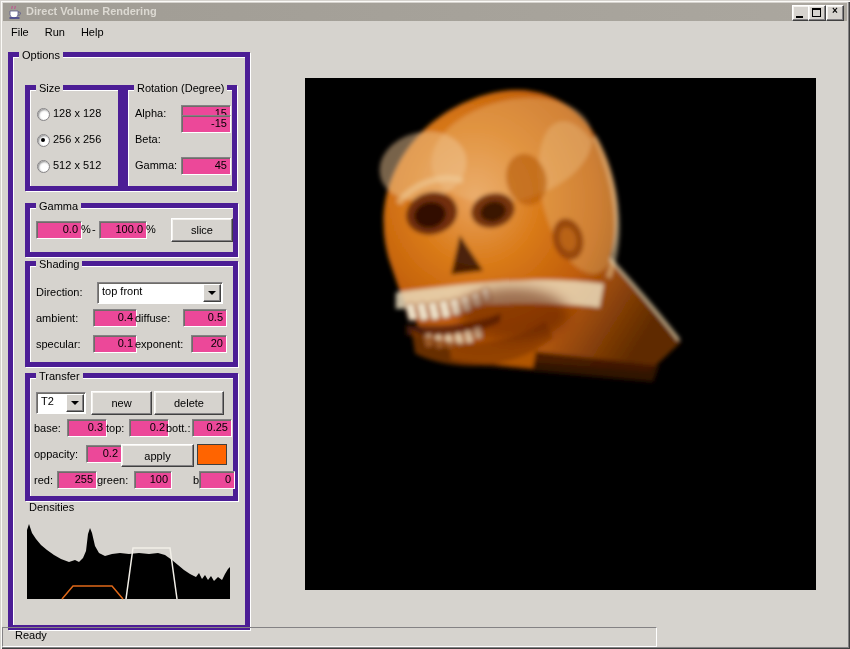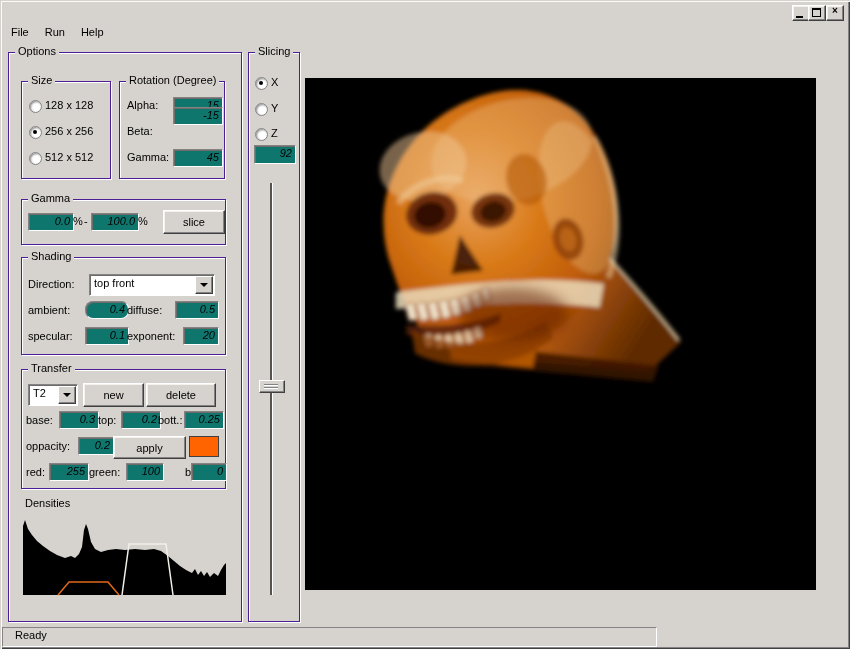--- a/index.html
+++ b/index.html
@@ -12,26 +12,26 @@
   .title-icon { position:absolute; left:5px; top:2px; width:14px; height:14px; }
   .title-text { position:absolute; left:23px; top:2px; color:#dcd9d2; font-weight:bold; white-space:nowrap; }
   .tbtn { position:absolute; top:5px; width:16px; height:14px; background:#d6d3ce;
           border:1px solid; border-color:#fff #404040 #404040 #fff;
           box-shadow: inset -1px -1px 0 #848284, inset 1px 1px 0 #f4f2ee;
           font-size:10px; line-height:10px; text-align:center; font-weight:bold; }
   .glyph-min { position:absolute; left:3px; bottom:2px; width:7px; height:2px; background:#000; }
   .glyph-max { position:absolute; left:3px; top:2px; width:7px; height:6px; border:1px solid #000; border-top-width:2px; }
   .menubar { position:absolute; left:3px; top:21px; width:844px; height:20px; display:flex; align-items:center; }
   .menu-item { padding:3px 8px 2px 8px; }
-  .group { position:absolute; border:1px solid #4c1d95; box-shadow:1px 1px 0 #ffffff, inset 1px 1px 0 #ffffff; }
+  .group { position:absolute; border:5px solid #4c1d95; box-shadow:1px 1px 0 #ffffff, inset 1px 1px 0 #ffffff; }
   .grouplabel { position:absolute; top:-8px; left:6px; background:#d6d3ce; padding:0 3px; white-space:nowrap; }
   .lbl { position:absolute; white-space:nowrap; }
-  .field { position:absolute; background:#0f766e; height:15px;
+  .field { position:absolute; background:#ec4899; height:15px;
            border:1px solid; border-color:#848284 #fff #fff #848284;
-           box-shadow: inset 1px 1px 0 #6e6c68; text-align:right; padding:1px 3px 0 1px;font-style:italic; }
+           box-shadow: inset 1px 1px 0 #6e6c68; text-align:right; padding:1px 3px 0 1px; }
   .btn { position:absolute; background:#d6d3ce; border:1px solid; border-color:#fff #404040 #404040 #fff;
          box-shadow: inset -1px -1px 0 #848284, inset 1px 1px 0 #f4f2ee;
          display:flex; align-items:center; justify-content:center; }
   .radio { position:absolute; width:11px; height:11px; border-radius:50%; background:#fff;
            border:1px solid #848284; box-shadow: inset 1px 1px 2px rgba(0,0,0,.45), inset -1px -1px 0 #fff; }
   .radio .dot { position:absolute; left:3px; top:3px; width:4px; height:4px; border-radius:50%; background:#000; display:none; }
   .radio.on .dot { display:block; }
   .combo { position:absolute; background:#fff; border:1px solid; border-color:#848284 #fff #fff #848284;
            box-shadow: inset 1px 1px 0 #6e6c68; }
   .combo-text { position:absolute; left:4px; top:2px; white-space:nowrap; }
@@ -47,20 +47,29 @@
   .thumb-grip { position:absolute; left:4px; top:3px; width:14px; height:1px; background:#848284; box-shadow:0 3px 0 #848284, 0 1px 0 #fff, 0 4px 0 #fff; }
   .statusbar { position:absolute; left:2px; top:627px; width:641px; height:17px;
                border:1px solid; border-color:#848284 #fff #fff #848284; padding:1px 0 0 12px; }
   .swatch-svg { position:absolute; }
 </style>
 </head>
 <body>
 
 <div class="window">
 
+  <div class="titlebar">
+    <svg class="title-icon" viewBox="0 0 14 14">
+      <path d="M2,6 h8 v3.5 a4,3.5 0 0 1 -8,0 Z" fill="#ffffff" stroke="#5a5a8a" stroke-width="0.8"></path>
+      <path d="M10,7 h1.6 a1.6,1.6 0 0 1 -1.8,3" fill="none" stroke="#5a5a8a" stroke-width="0.8"></path>
+      <path d="M4,1 c1,1 -1,2 0,3 M7,1 c1,1 -1,2 0,3" stroke="#cc3a8e" stroke-width="0.9" fill="none"></path>
+      <path d="M1.5,13 h10" stroke="#3a3a8c" stroke-width="1.4"></path>
+    </svg>
+    <span class="title-text">Direct Volume Rendering</span>
+  </div>
   <div class="tbtn" style="left:792px;">
       <span class="glyph-min"></span>
     </div>
   <div class="tbtn" style="left:808px;">
       <span class="glyph-max"></span>
     </div>
   <div class="tbtn" style="left:826px;"><span>×</span></div>
 
   <div class="menubar">
     <span class="menu-item">File</span>
@@ -106,21 +115,21 @@
     <div class="group" style="left:12px; top:204px; width:203px; height:96px;">
       <span class="grouplabel">Shading</span>
       <span class="lbl" style="left:6px; top:20px;">Direction:</span>
       <div class="combo" style="left:67px; top:16px; width:124px; height:20px;">
         <span class="combo-text">top front</span>
         <span class="combo-btn">
             <span class="tri-down"></span>
           </span>
       </div>
       <span class="lbl" style="left:6px; top:46px;">ambient:</span>
-      <div class="field" style="left:63px; top:43px; width:38px;border-radius:8px;">0.4</div>
+      <div class="field" style="left:63px; top:43px; width:38px;">0.4</div>
       <span class="lbl" style="left:105px; top:46px;">diffuse:</span>
       <div class="field" style="left:153px; top:43px; width:38px;">0.5</div>
       <span class="lbl" style="left:6px; top:72px;">specular:</span>
       <div class="field" style="left:63px; top:69px; width:38px;">0.1</div>
       <span class="lbl" style="left:105px; top:72px;">exponent:</span>
       <div class="field" style="left:161px; top:69px; width:30px;">20</div>
     </div>
 
     <div class="group" style="left:12px; top:316px; width:203px; height:118px;">
       <span class="grouplabel">Transfer</span>
@@ -158,36 +167,20 @@
     <span class="lbl" style="left:16px; top:444px;">Densities</span>
     <div class="canvas-plot" style="left:14px; top:462px; width:203px; height:84px;">
       <svg width="203" height="84" viewBox="0 0 203 84">
         <path d="M0,80 L0,11 L2,5 L5,14 L9,20 L14,26 L20,31 L27,36 L34,40 L42,43 L48,41 L52,43 L56,39 L59,32 L61,15 L63,9 L65,14 L68,27 L72,34 L78,37 L85,35 L93,34 L102,35 L112,34 L122,35 L131,34 L138,36 L145,41 L151,46 L157,51 L163,55 L169,58 L172,54 L175,60 L178,56 L181,61 L184,57 L187,62 L191,58 L195,61 L198,55 L201,50 L203,48 L203,80 Z" fill="#000000"></path>
         <path fill="none" stroke-width="1.5" d="M99,80 L106,29 L143,29 L150,80" stroke="#f2efe8"></path>
         <path fill="none" stroke-width="1.5" d="M35,80 L46,67 L85,67 L96,80" stroke="#e06818"></path>
       </svg>
     </div>
   </div>
 
-  <div class="group" style="left:248px; top:52px; width:50px; height:568px;">
-    <span class="grouplabel">Slicing</span>
-    <span class="radio on" style="left:6px; top:24px;">
-        <span class="dot"></span>
-      </span>
-    <span class="lbl" style="left:22px; top:23px;">X</span>
-    <span class="radio" style="left:6px; top:50px;"></span>
-    <span class="lbl" style="left:22px; top:49px;">Y</span>
-    <span class="radio" style="left:6px; top:75px;"></span>
-    <span class="lbl" style="left:22px; top:74px;">Z</span>
-    <div class="field" style="left:5px; top:92px; width:36px; height:16px;">92</div>
-    <div class="slider-track" style="left:21px; top:130px; height:412px;"></div>
-    <div class="slider-thumb" style="left:10px; top:327px;">
-      <span class="thumb-grip"></span>
-    </div>
-  </div>
 
   <div class="viewport">
     <svg width="511" height="512" viewBox="0 0 511 512">
       <defs>
         <radialGradient id="gHead" cx="42%" cy="38%" r="68%">
           <stop offset="0%" stop-color="#e9a35f"></stop>
           <stop offset="40%" stop-color="#d97a18"></stop>
           <stop offset="75%" stop-color="#c05d08"></stop>
           <stop offset="100%" stop-color="#8f4204"></stop>
         </radialGradient>

